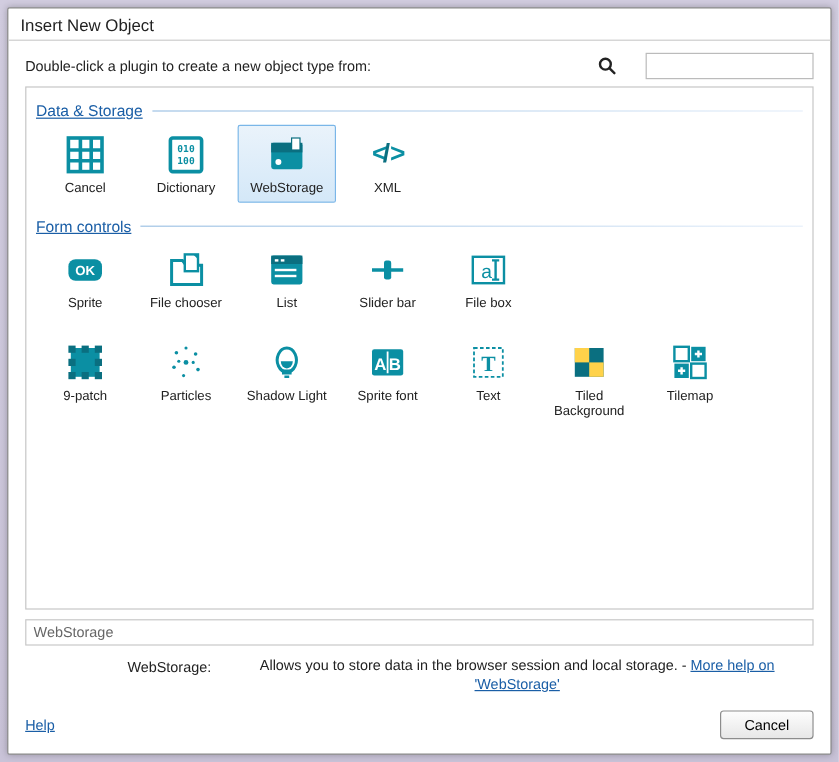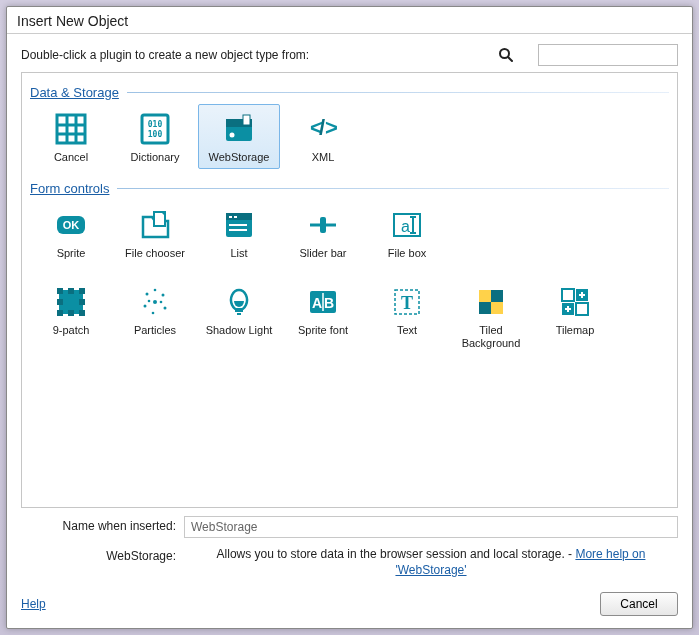--- a/index.html
+++ b/index.html
@@ -466,21 +466,20 @@
                 </svg>
               </div>
               <div class="lbl">Tilemap</div>
             </div>
           </div>
         </div>
     </div>
 
     <div class="bottom">
       <div class="fieldrow">
-        <div class="fieldlabel">Name when inserted:</div>
         <input class="name-input" type="text" value="WebStorage" style="">
       </div>
       <div class="fieldrow">
         <div class="fieldlabel">WebStorage:</div>
         <div class="desc">
           <span>Allows you to store data in the browser session and local storage. - </span>
           <a>More help on 'WebStorage'</a>
         </div>
       </div>
     </div>

